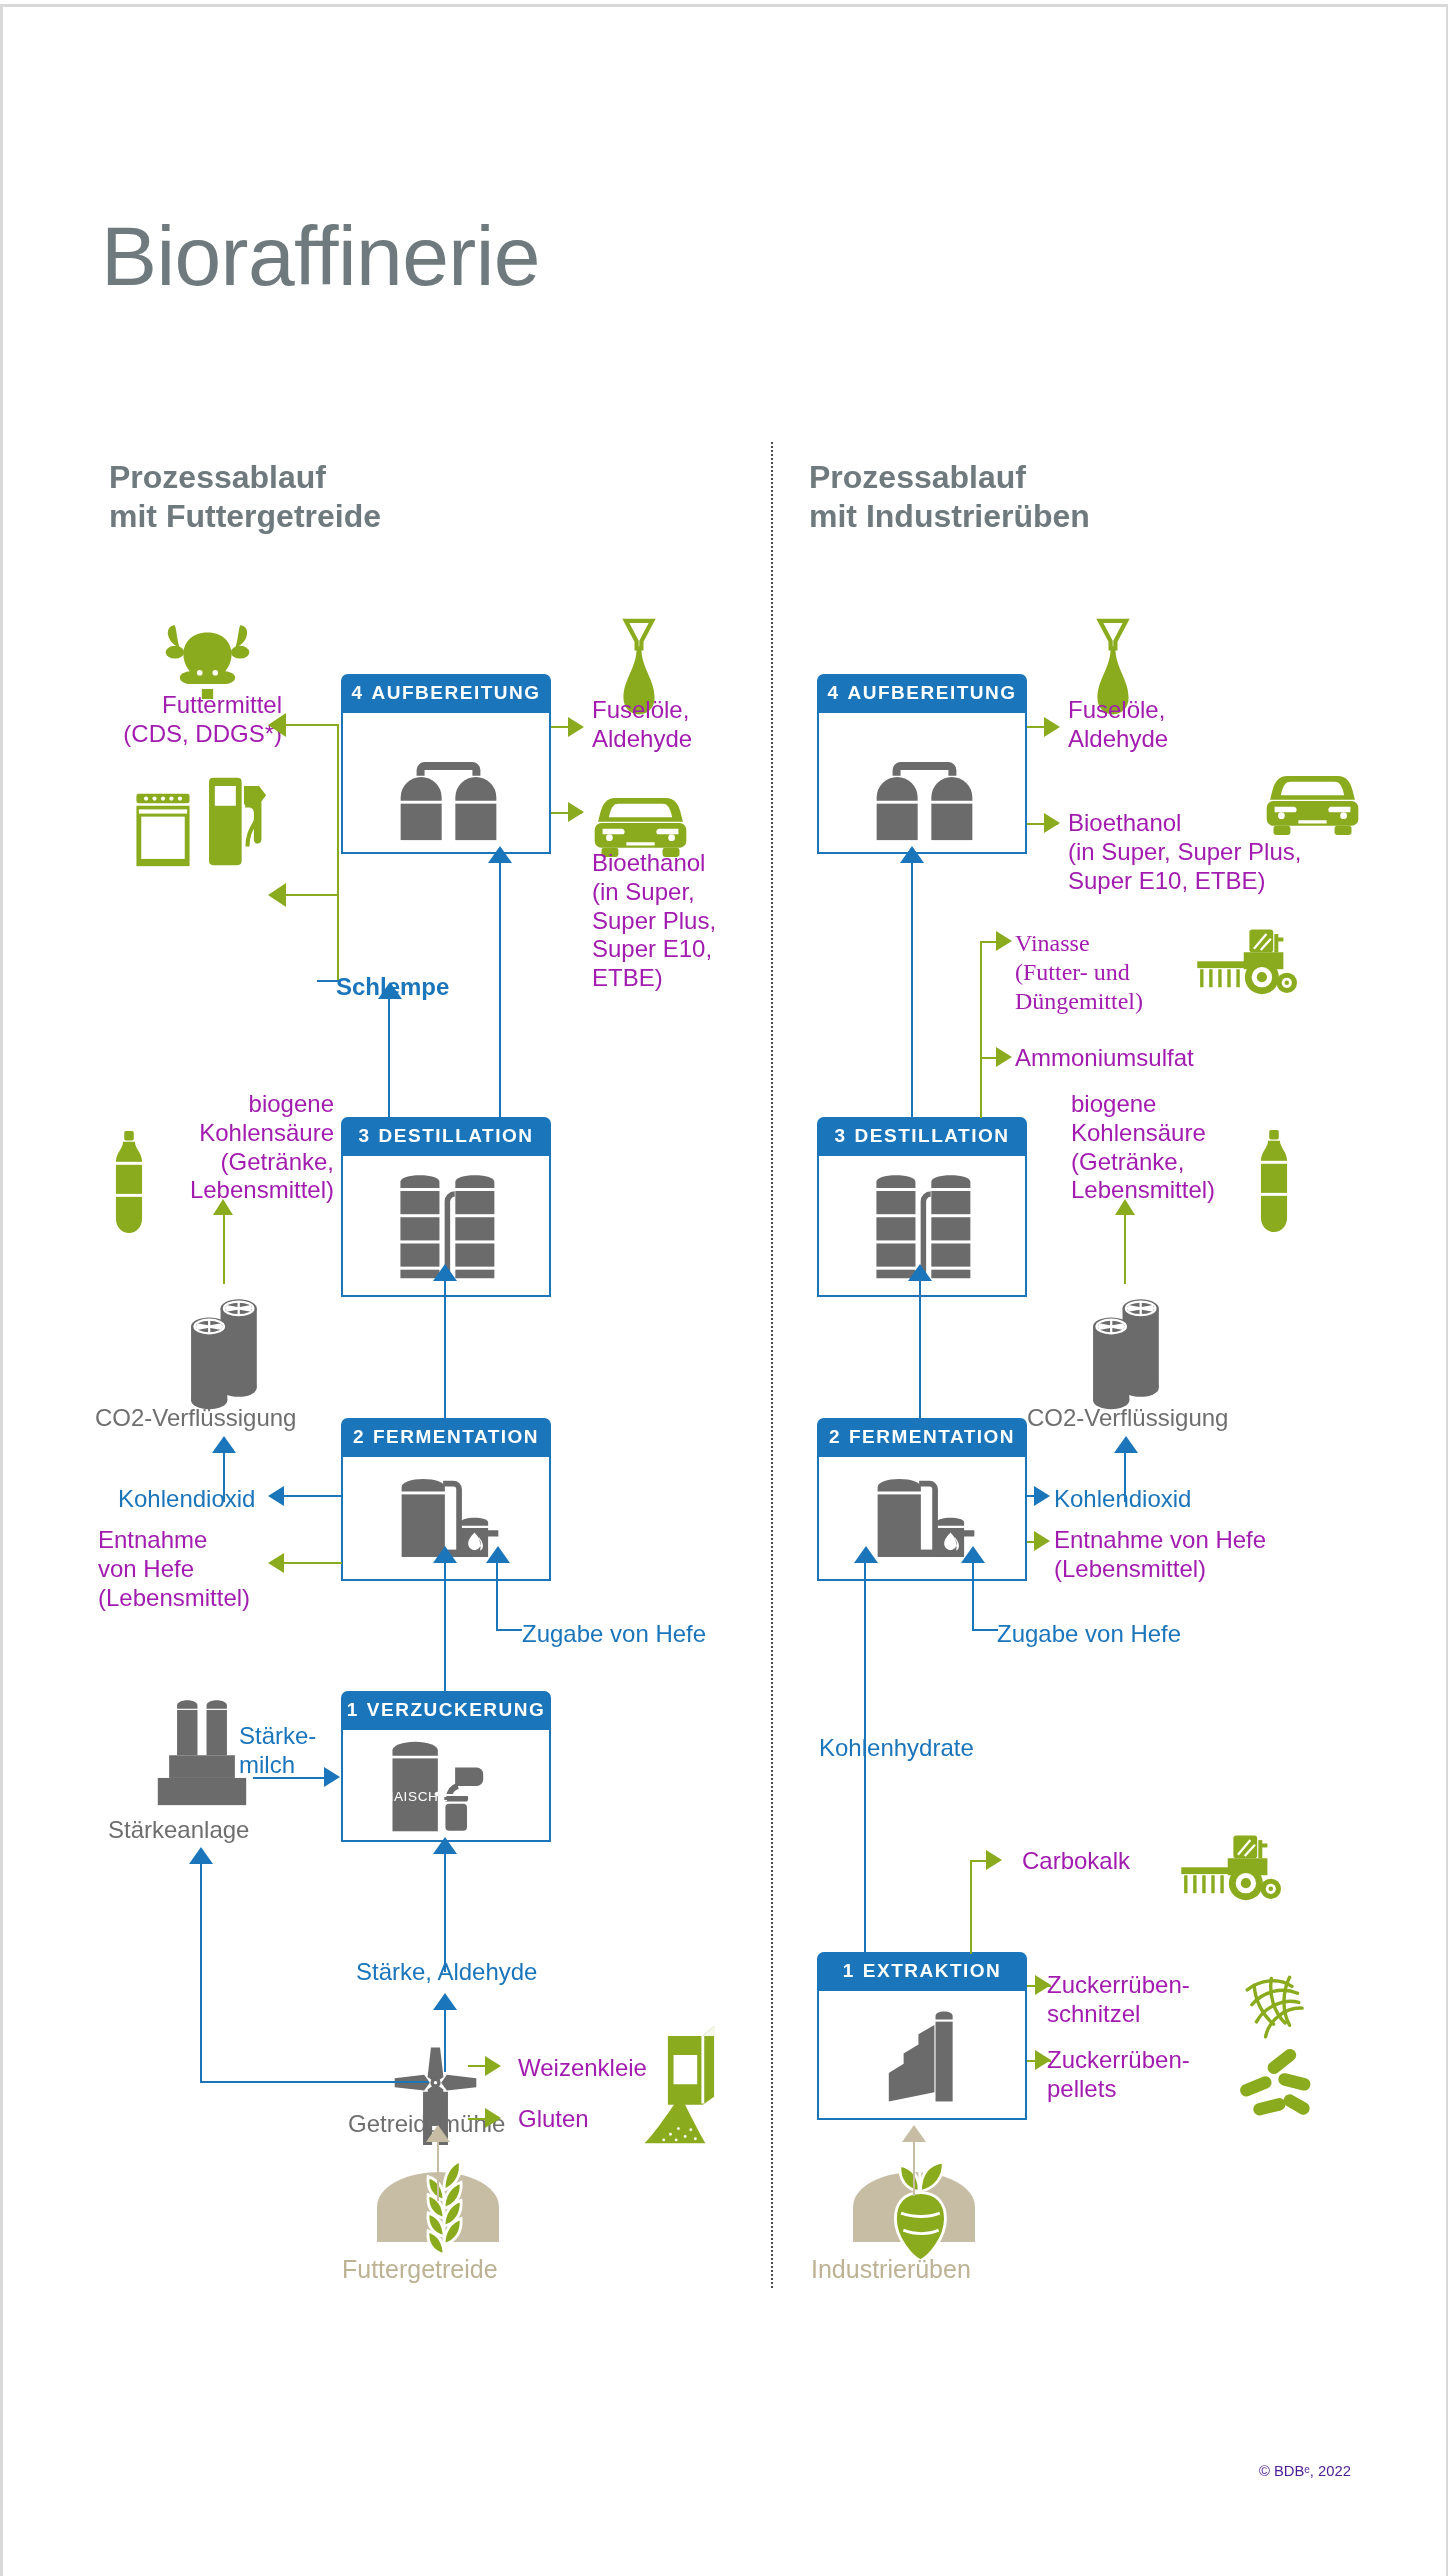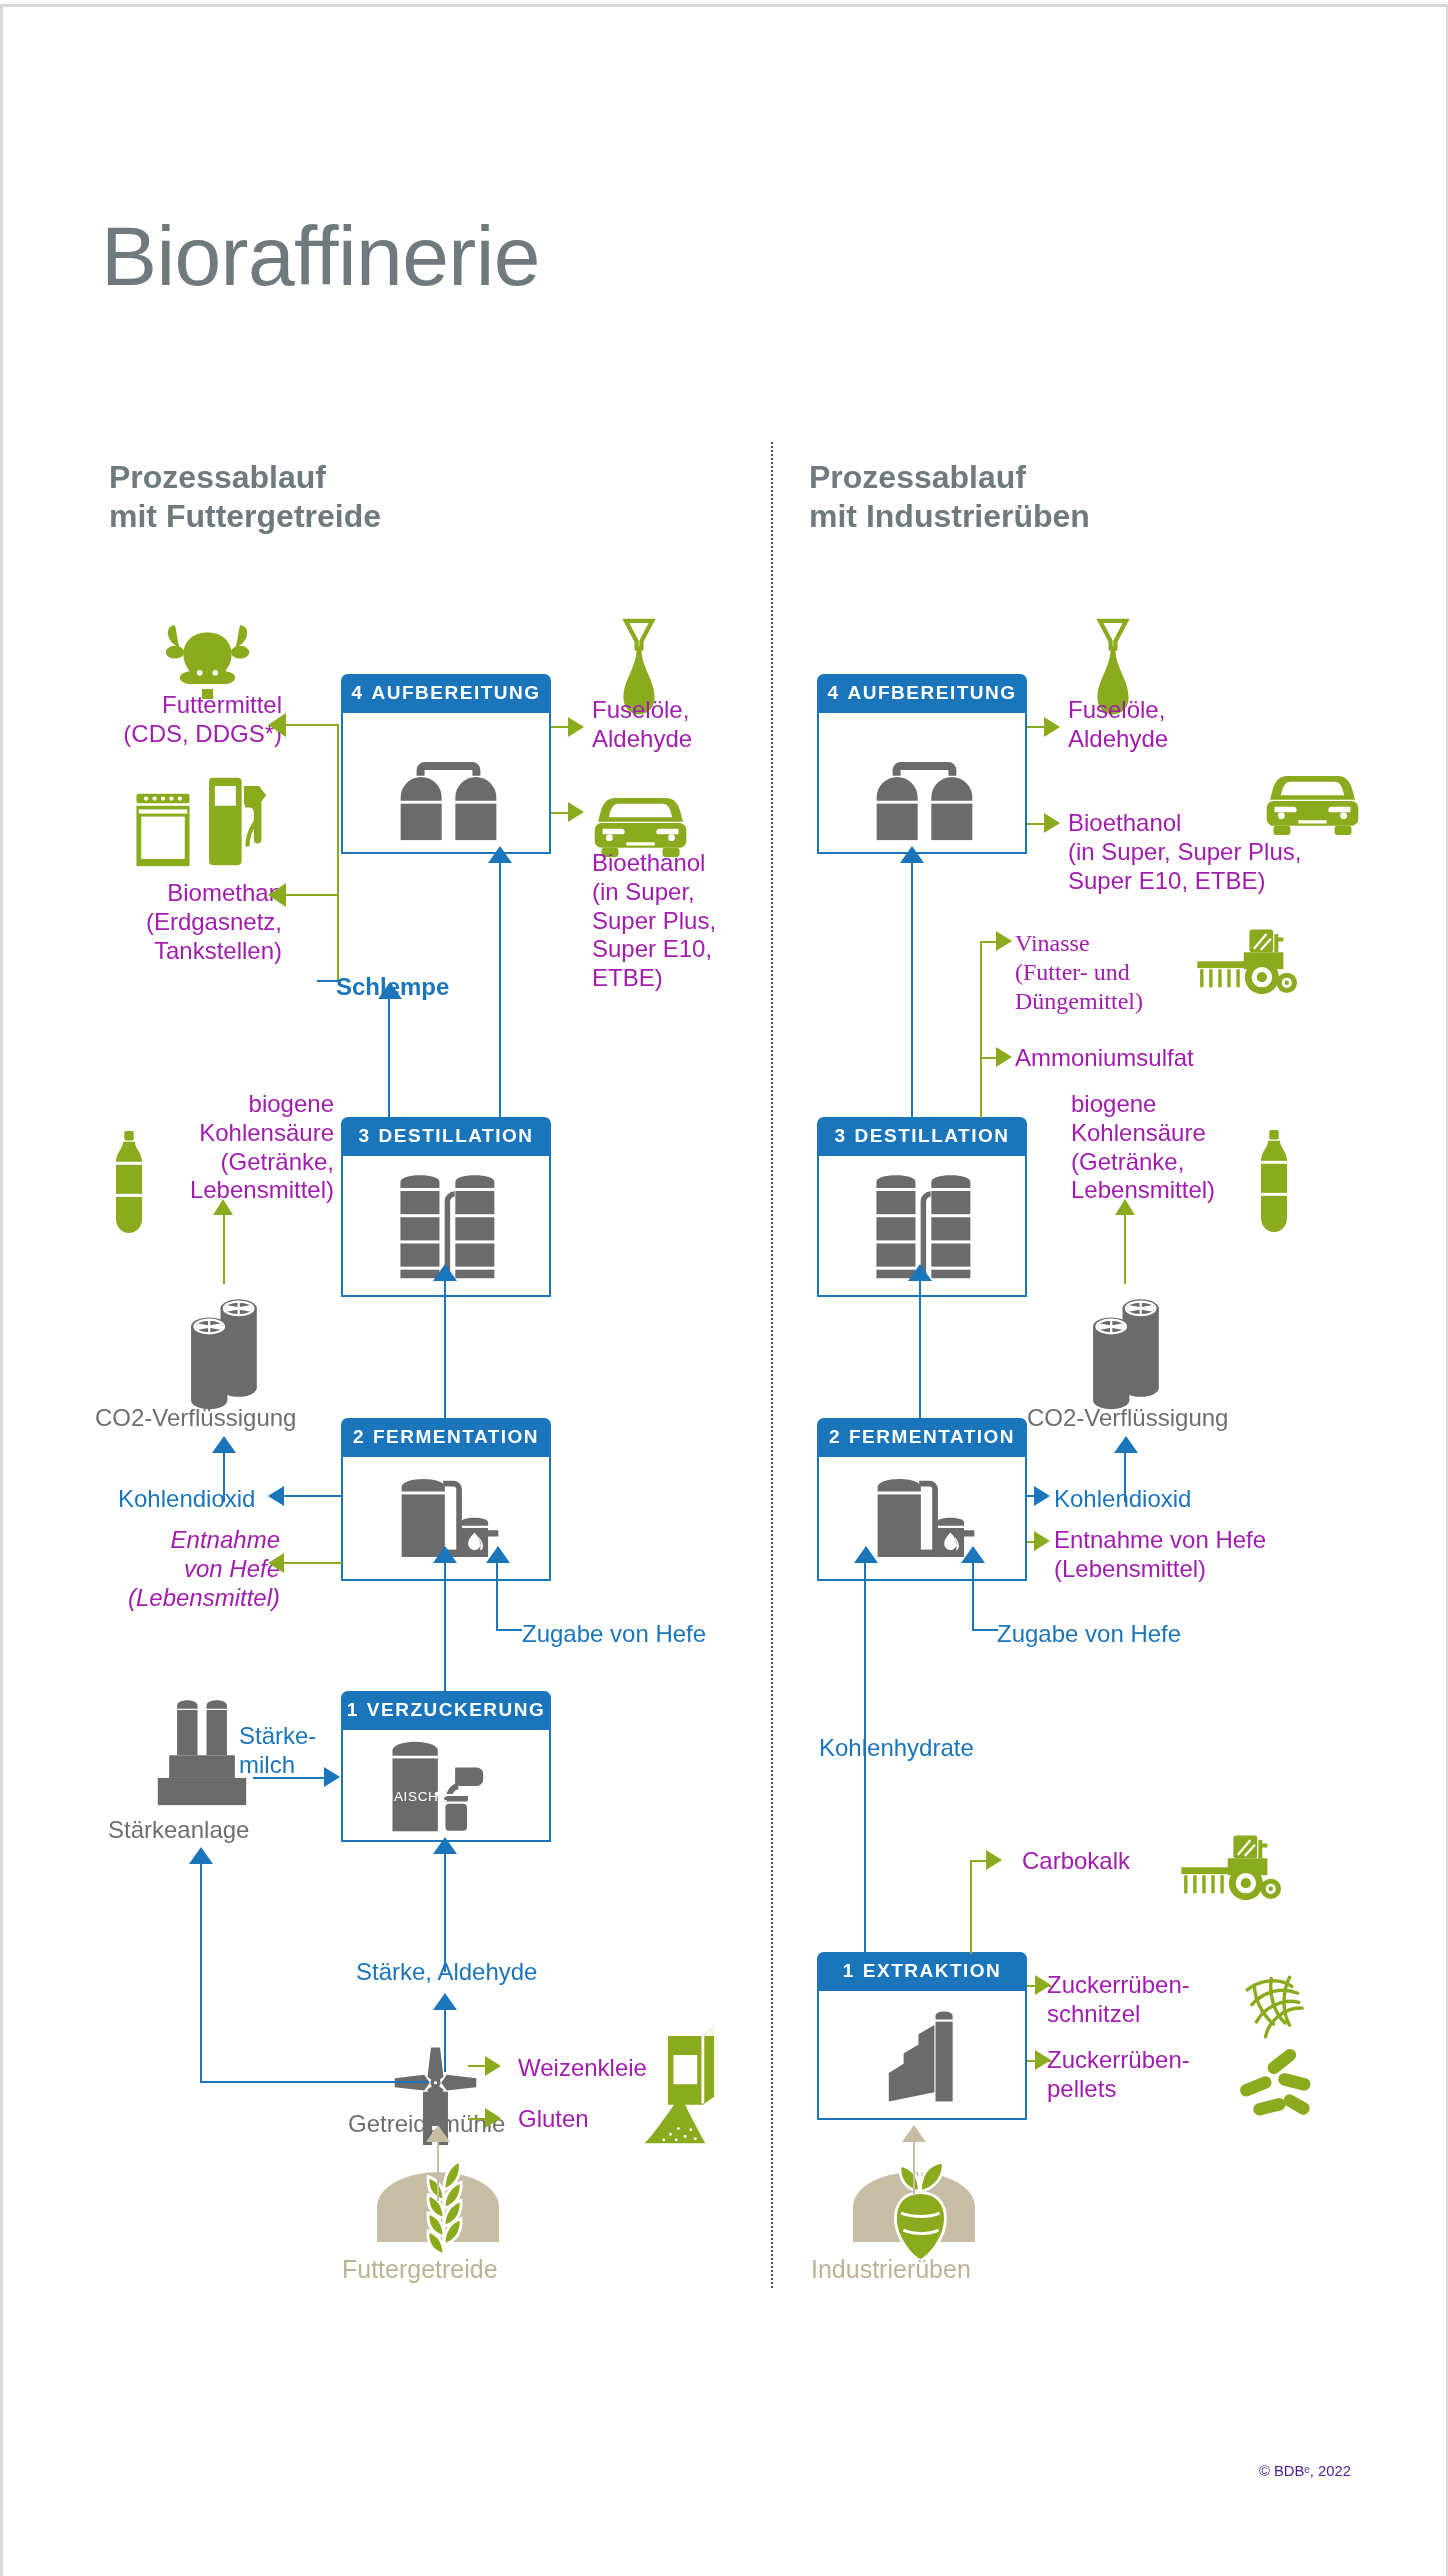--- a/index.html
+++ b/index.html
@@ -365,23 +365,20 @@
     </svg>
   <div class="lbl green f42" style="left:106px;top:687px;text-align:right;width:176px;">Futtermittel
 (CDS, DDGS*)</div>
 
   <svg width="62" height="85" class="icon" style="left:132px;top:781px;" viewBox="0 0 110 150">
       <use href="#sym-stove"></use>
     </svg>
   <svg width="71" height="99" class="icon" style="left:198px;top:768px;" viewBox="0 0 125 175">
       <use href="#sym-pump"></use>
     </svg>
-  <div class="lbl green f42" style="left:80px;top:875px;text-align:right;width:202px;">Biomethan
-(Erdgasnetz,
-Tankstellen)</div>
 
   <svg width="50" height="102" class="icon" style="left:614px;top:612px;" viewBox="0 0 88 180">
       <use href="#sym-flask"></use>
     </svg>
   <div class="lbl green f42" style="left:592px;top:692px;">Fuselöle,
 Aldehyde</div>
 
   <svg width="97" height="69" class="icon" style="left:592px;top:789px;" viewBox="0 0 170 122">
       <use href="#sym-car"></use>
     </svg>
@@ -398,21 +395,21 @@
 Kohlensäure
 (Getränke,
 Lebensmittel)</div>
 
   <svg width="85" height="131" class="icon" style="left:182px;top:1278px;" viewBox="0 0 150 230">
       <use href="#sym-co2tanks"></use>
     </svg>
   <div class="lbl grey f42" style="left:95px;top:1400px;">CO2-Verflüssigung</div>
 
   <div class="lbl blue f42" style="left:118px;top:1481px;">Kohlendioxid</div>
-  <div class="lbl green f42" style="left:98px;top:1522px;text-align:right;width:182px;font-style:italic;">Entnahme
+  <div class="lbl green f42" style="left:98px;top:1522px;text-align:left;width:182px;">Entnahme
 von Hefe
 (Lebensmittel)</div>
   <div class="lbl blue f42" style="left:522px;top:1616px;">Zugabe von Hefe</div>
 
   <div class="lbl blue f42" style="left:336px;top:969px;font-weight:bold;">Schlempe</div>
 
   <svg width="102" height="114" class="icon" style="left:151px;top:1692px;" viewBox="0 0 180 200">
       <use href="#sym-starchplant"></use>
     </svg>
   <div class="lbl grey f42" style="left:108px;top:1812px;">Stärkeanlage</div>

